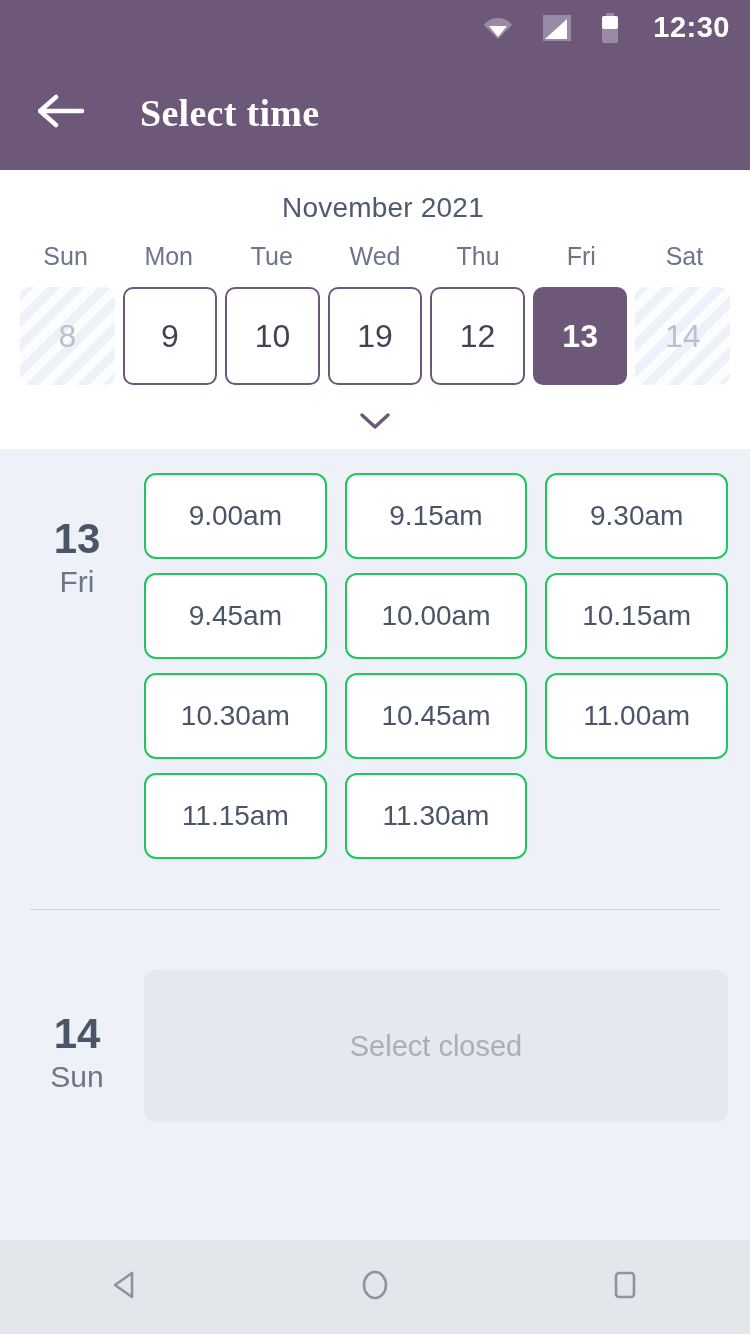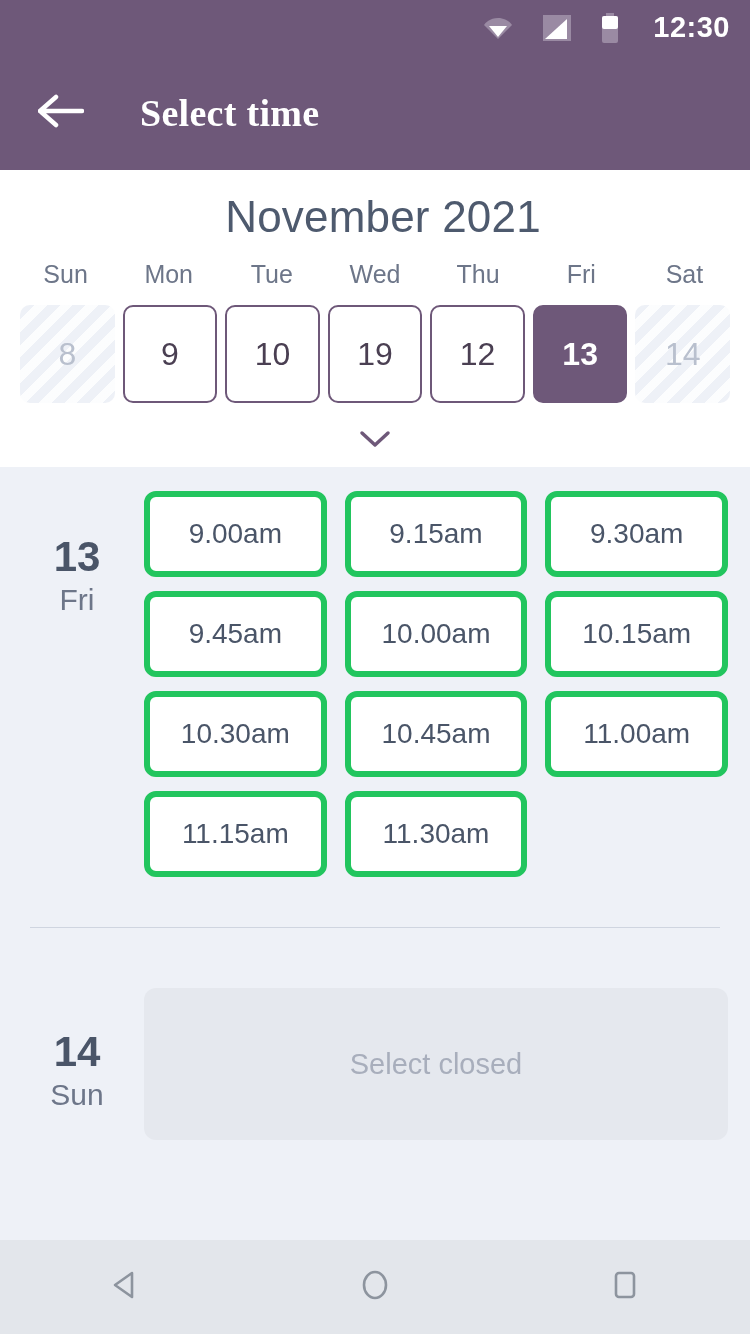--- a/index.html
+++ b/index.html
@@ -35,21 +35,21 @@
   .appbar-title {
     color: #ffffff; font-size: 38px; font-weight: bold;
     margin-left: 48px; letter-spacing: 0.3px;
   }
 
   
   .calendar {
     background: #ffffff; padding-top: 22px; padding-bottom: 14px;
   }
   .cal-month {
-    text-align: center; font-size: 44px; color: #4e5a६e;
+    text-align: center; font-size: 28px; color: #4e5a६e;
     color: #4e5a6e; letter-spacing: 0.2px; padding-bottom: 18px; padding-left: 16px;
   }
   .weekrow {
     display: grid; grid-template-columns: repeat(7, 1fr);
     padding: 0 14px;
   }
   .wd {
     text-align: center; font-size: 25px; color: #6d7689;
     padding-bottom: 16px;
   }
@@ -89,21 +89,21 @@
   .daylabel { width: 110px; flex: 0 0 110px; padding-top: 44px; text-align: center; }
   .daylabel .dnum {
     font-size: 42px; font-weight: bold; color: #4a5568; line-height: 1.05;
   }
   .daylabel .dname { font-size: 30px; color: #6d7689; margin-top: 4px; }
   .slots {
     flex: 1; display: grid; grid-template-columns: repeat(3, 1fr);
     gap: 14px 18px; padding-left: 12px;
   }
   .slot {
-    height: 86px; background: #ffffff; border: 6px solid #22c55e;
+    height: 86px; background: #ffffff; border: 2px solid #22c55e;
     border-radius: 12px; display: flex; align-items: center;
     justify-content: center; font-size: 28px; color: #4a5568;
     cursor: pointer;
   }
   .divider {
     height: 1px; background: #cfd5e0; margin: 50px 30px 0 30px;
   }
   .closedblock { display: flex; padding: 60px 22px 0 22px; }
   .closedbox {
     flex: 1; margin-left: 12px; height: 152px; background: #e5e8ee;

